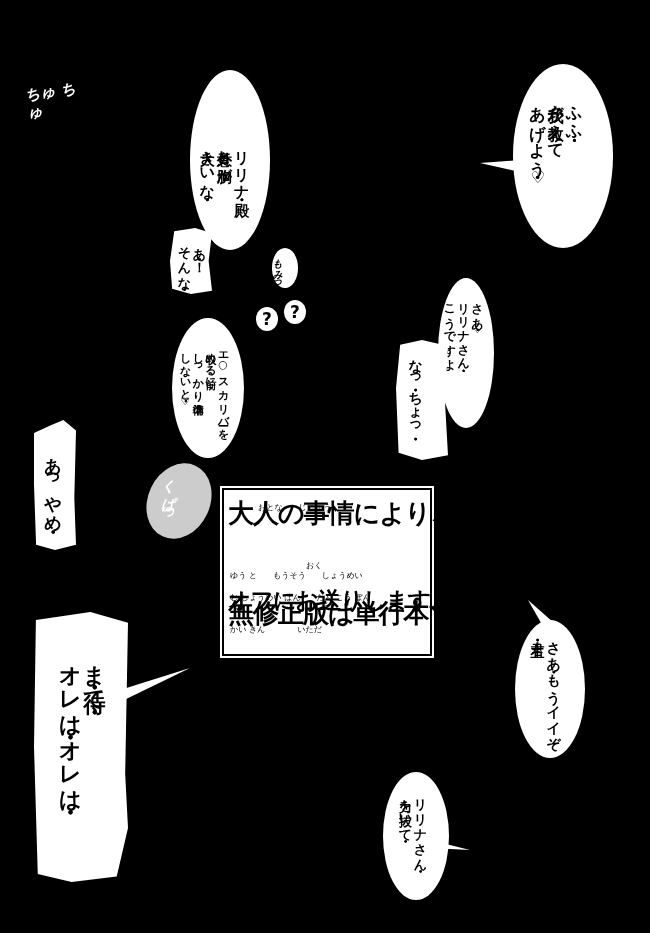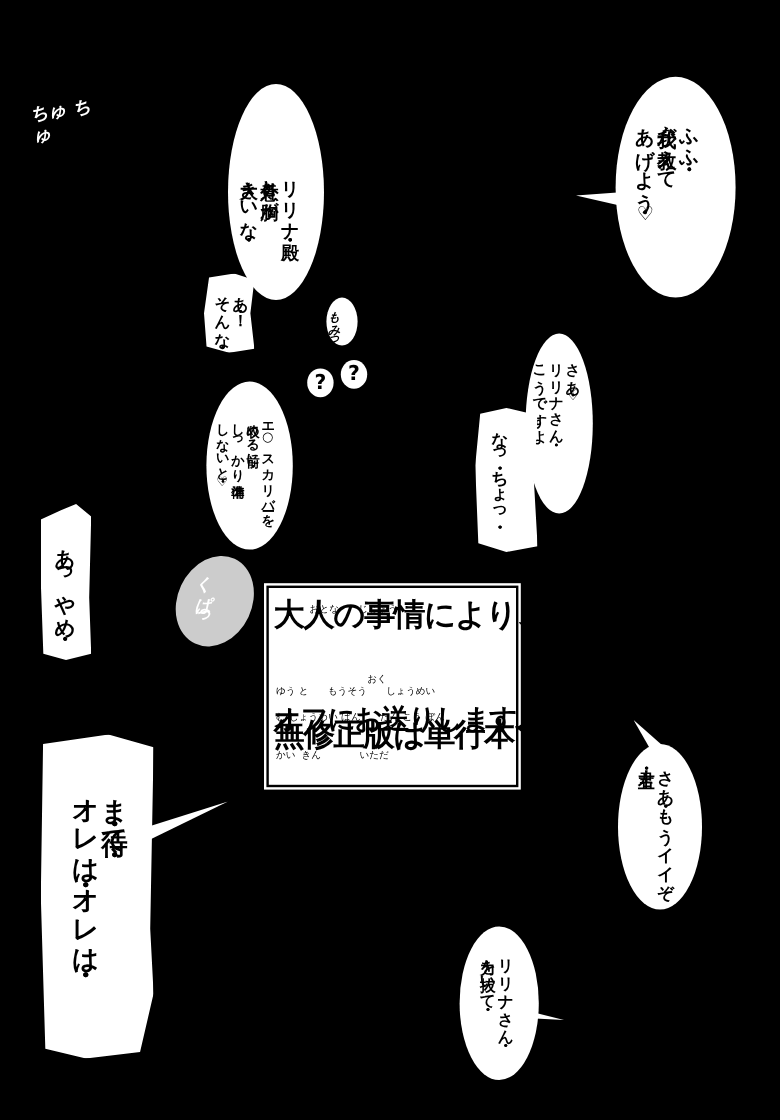--- a/index.html
+++ b/index.html
@@ -65,21 +65,21 @@
   <div class="vt" style="left:43px;top:445px;font-size:17px;height:100px;">あっやめ・・</div>
 
   <div class="notice">
     <span class="ruby" style="left:6px;top:12px;margin-left:28px;">おとな　　じじょう</span>
     <div class="notice-line" style="top:10px;">大人の事情により、</div>
     <span class="ruby" style="left:6px;top:36px;margin-top:44px;">ゆう と　　もうそう　　しょうめい</span>
     <span class="ruby" style="left:82px;top:70px;">おく</span>
     <div class="notice-line" style="top:78px;font-size:23px;margin-top:21px;">オフにお送りします。</div>
     <span class="ruby" style="left:6px;top:102px;">む しょうめい ばん　　たん こう ぼん</span>
     <div class="notice-line" style="top:110px;">無修正版は単行本で</div>
-    <span class="ruby" style="left:6px;top:134px;font-family:Liberation Mono, monospace;">かい きん　　　　いただ</span>
+    <span class="ruby" style="left:6px;top:134px;">かい きん　　　　いただ</span>
   </div>
 
   <svg class="tail" style="left:120px;top:668px" width="80" height="40">
       <polygon points="0,22 70,0 0,34" fill="#fff"></polygon>
     </svg>
   <div class="box" style="left:34px;top:612px;width:94px;height:270px;clip-path:polygon(2% 3%,60% 0,100% 4%,97% 60%,100% 80%,88% 98%,40% 100%,4% 97%,0 50%);"></div>
   <div class="vt" style="left:58px;top:650px;font-size:22px;height:200px;line-height:1.1;">ま・・待て・・
 オレは・・オレは・・</div>
 
   <svg class="tail" style="left:528px;top:600px" width="40" height="40">

